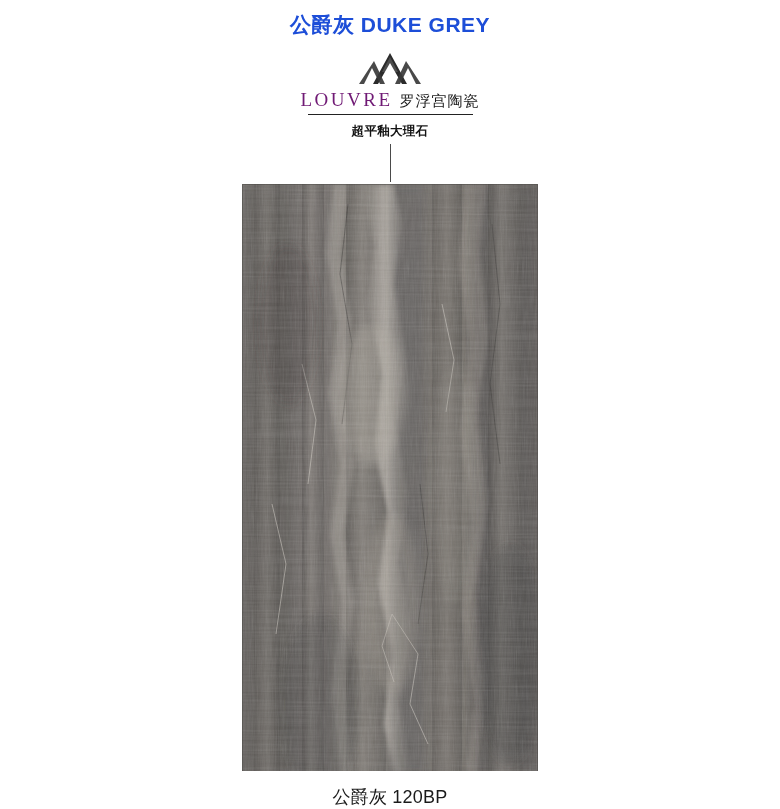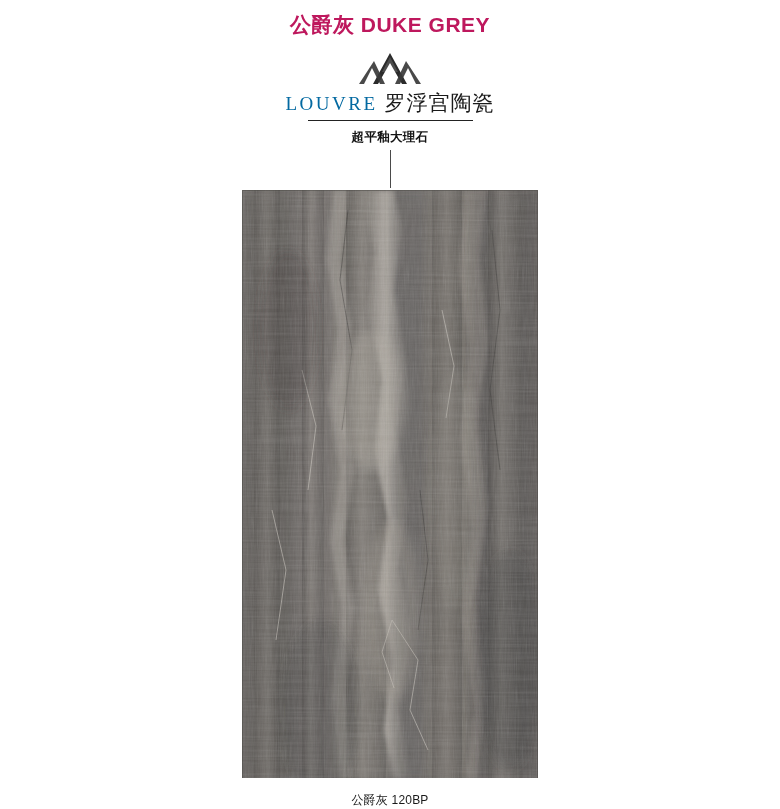--- a/index.html
+++ b/index.html
@@ -21,21 +21,21 @@
     position: relative;
     display: flex;
     flex-direction: column;
     align-items: center;
   }
   .title {
     margin-top: 12px;
     font-size: 21px;
     font-weight: 700;
     letter-spacing: 0.5px;
-    color: #be185d;
+    color: #1d4ed8;
     text-align: center;
     line-height: 1.2;
   }
   .brand-block {
     margin-top: 14px;
     display: flex;
     flex-direction: column;
     align-items: center;
   }
   .brand-mark {
@@ -47,25 +47,25 @@
     margin-top: 2px;
     display: flex;
     align-items: baseline;
     justify-content: center;
     gap: 7px;
   }
   .brand-latin {
     font-family: "Liberation Serif", serif;
     font-size: 19px;
     letter-spacing: 2.5px;
-    color: #0369a1;
+    color: #701a75;
   }
   .brand-cn {
     font-family: "Liberation Serif", serif;
-    font-size: 21px;
+    font-size: 15px;
     letter-spacing: 1px;
     color: #1a1a1a;
   }
   .brand-underline {
     width: 165px;
     height: 1px;
     background: #222;
     margin-top: 3px;
   }
   .spec-label {
@@ -88,21 +88,21 @@
     position: relative;
     background: #6f6c69;
     overflow: hidden;
   }
   .tile-img {
     position: absolute;
     inset: 0;
   }
   .caption {
     margin-top: 14px;
-    font-size: 12px;
+    font-size: 18px;
     color: #1a1a1a;
     letter-spacing: 0.2px;
   }
   svg { display: block; }
 </style>
 </head>
 <body>
 
 <div class="page">
 

